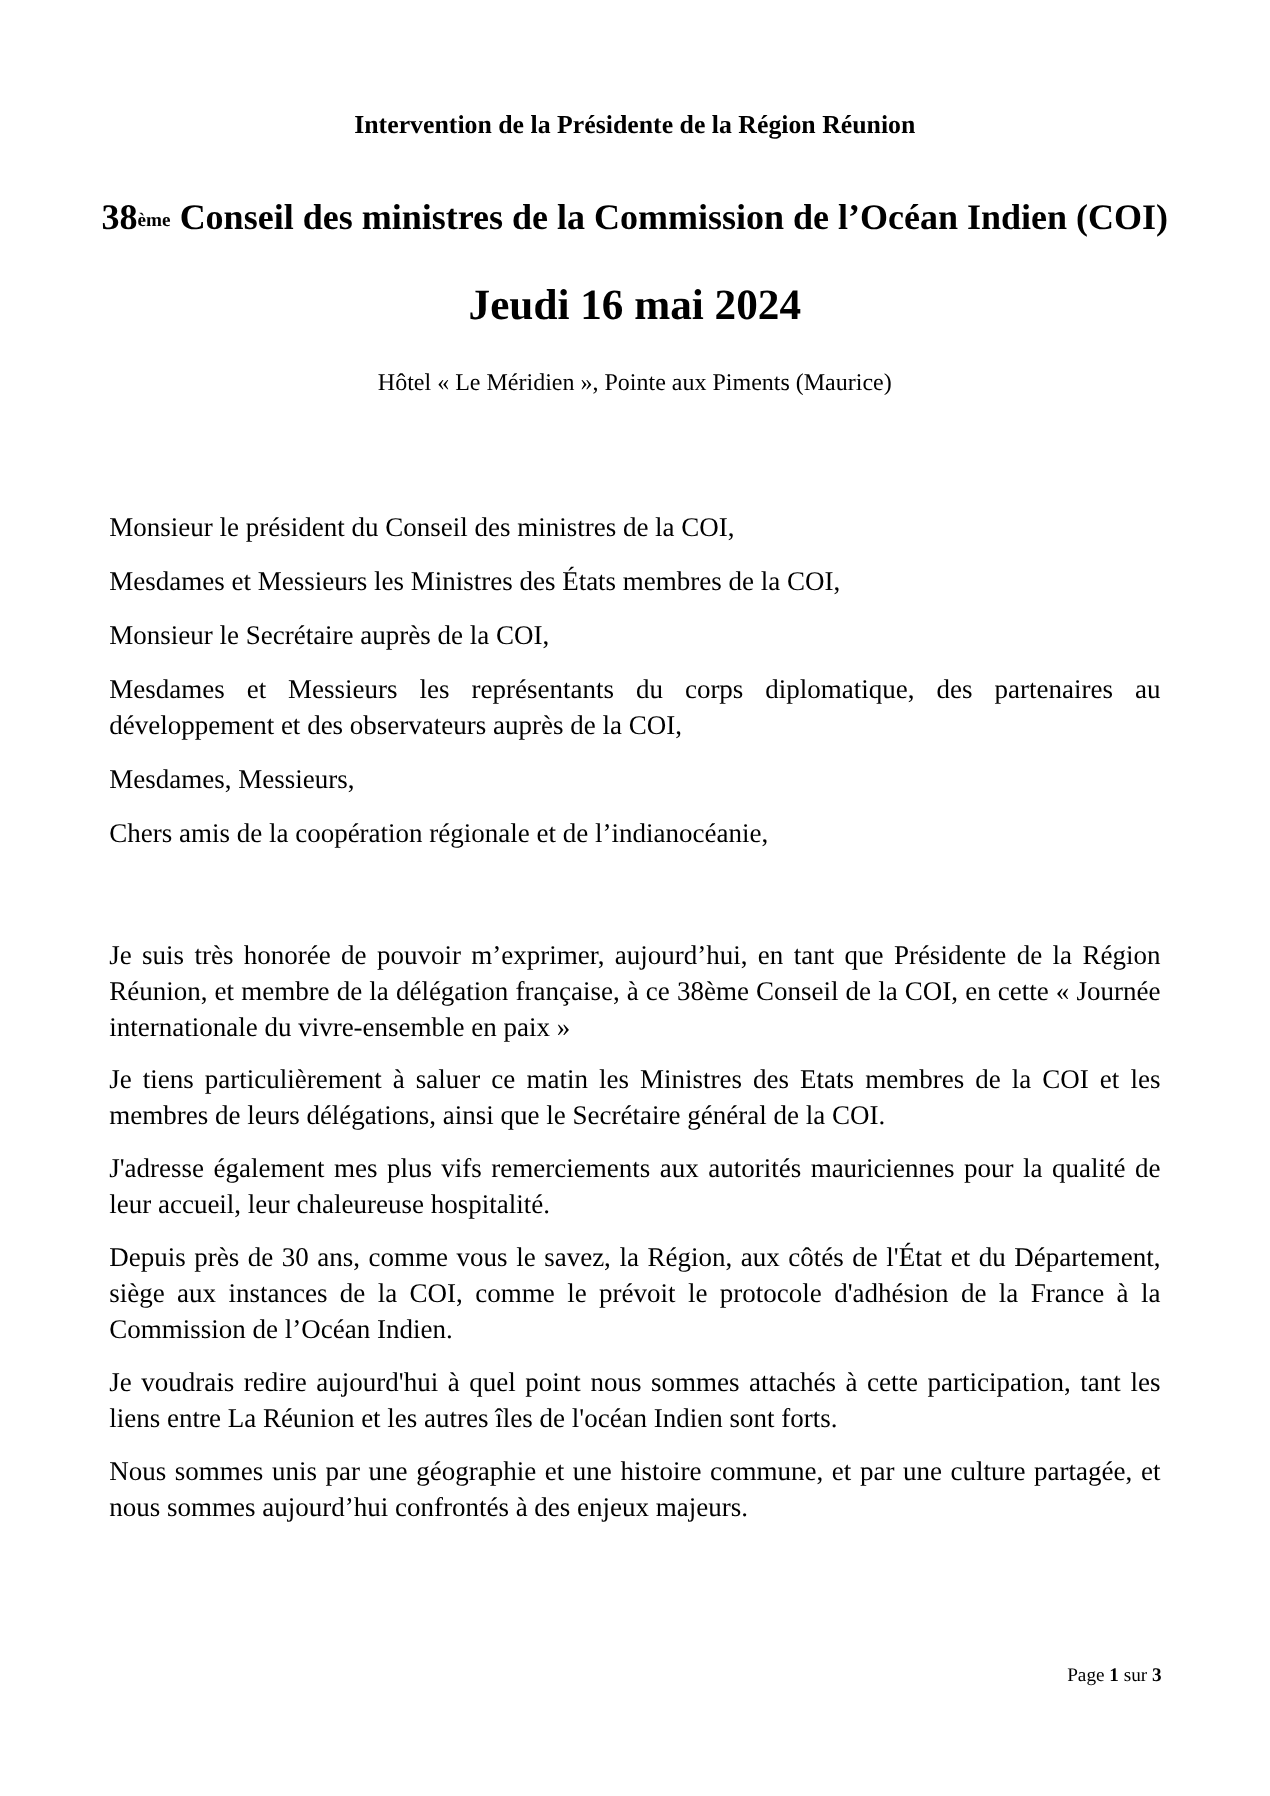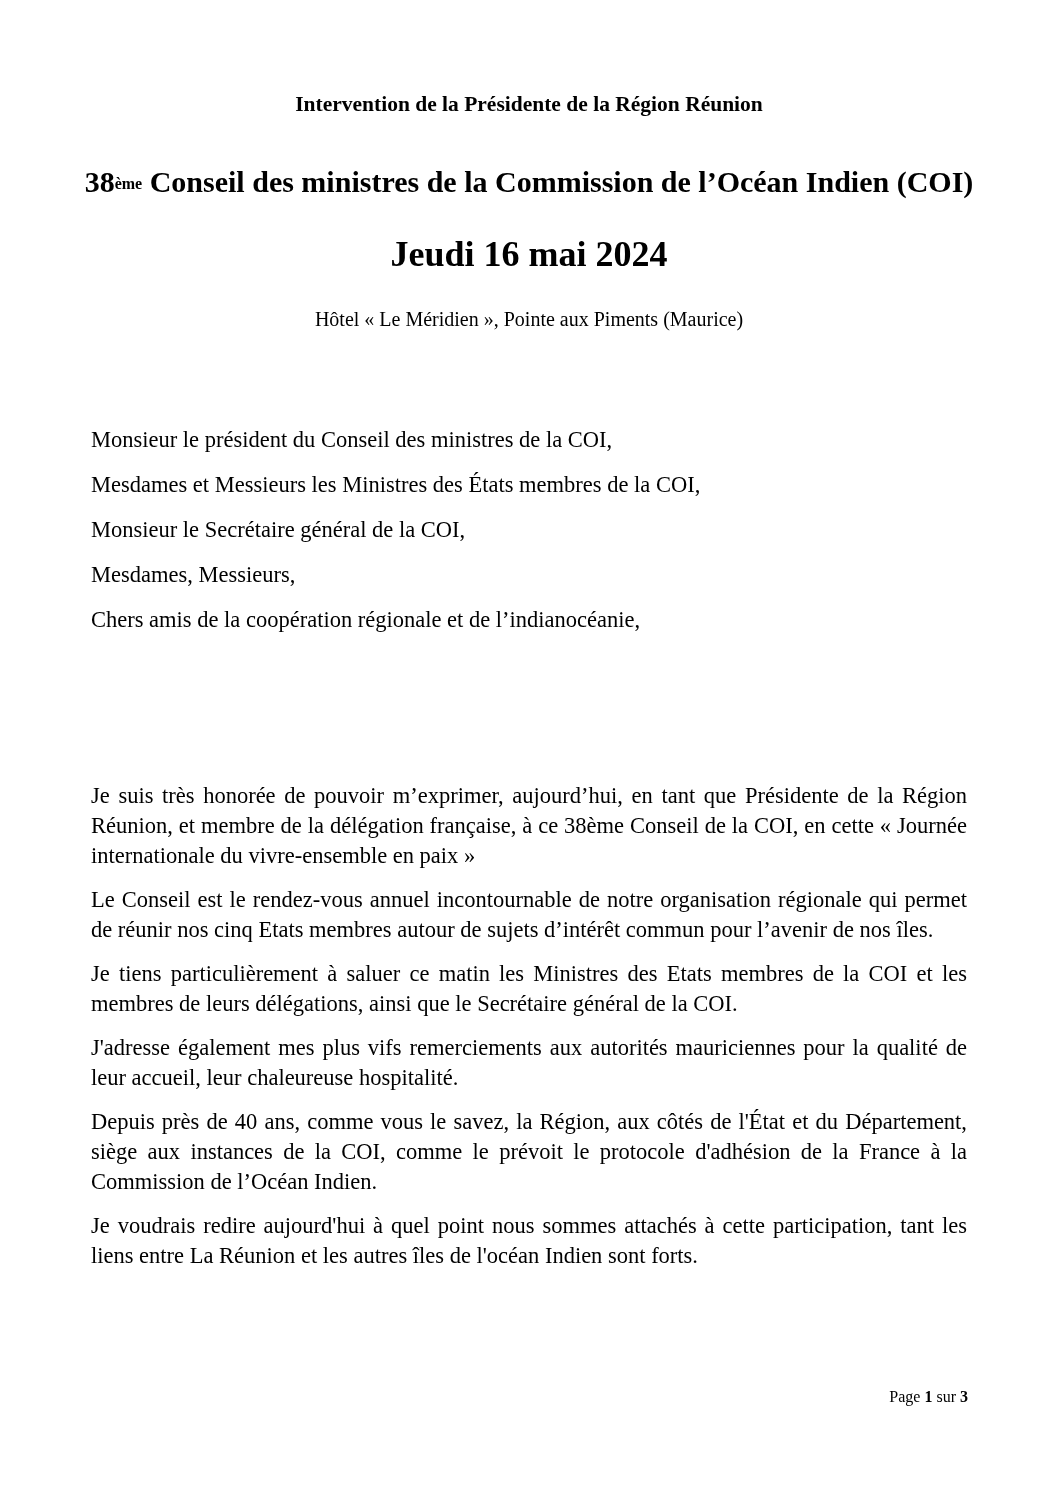--- a/index.html
+++ b/index.html
@@ -34,29 +34,30 @@
 
   <div class="hdr2"><span>38</span><sup>ème</sup><span> Conseil des ministres de la Commission de l’Océan Indien (COI)</span></div>
 
   <div class="hdr3">Jeudi 16 mai 2024</div>
 
   <div class="venue">Hôtel « Le Méridien », Pointe aux Piments (Maurice)</div>
 
   <div class="body salut">
     <p>Monsieur le président du Conseil des ministres de la COI,</p>
     <p>Mesdames et Messieurs les Ministres des États membres de la COI,</p>
-    <p>Monsieur le Secrétaire général de la COI,</p>
+    <p>Monsieur le Secrétaire auprès de la COI,</p>
+    <p class="j">Mesdames et Messieurs les représentants du corps diplomatique, des partenaires au développement et des observateurs auprès de la COI,</p>
     <p>Mesdames, Messieurs,</p>
     <p>Chers amis de la coopération régionale et de l’indianocéanie,</p>
   </div>
 
   <div class="body main">
     <p>Je suis très honorée de pouvoir m’exprimer, aujourd’hui, en tant que Présidente de la Région Réunion, et membre de la délégation française, à ce 38ème Conseil de la COI, en cette « Journée internationale du vivre-ensemble en paix »</p>
-    <p>Le Conseil est le rendez-vous annuel incontournable de notre organisation régionale qui permet de réunir nos cinq Etats membres autour de sujets d’intérêt commun pour l’avenir de nos îles.</p>
     <p>Je tiens particulièrement à saluer ce matin les Ministres des Etats membres de la COI et les membres de leurs délégations, ainsi que le Secrétaire général de la COI.</p>
     <p>J'adresse également mes plus vifs remerciements aux autorités mauriciennes pour la qualité de leur accueil, leur chaleureuse hospitalité.</p>
-    <p>Depuis près de 40 ans, comme vous le savez, la Région, aux côtés de l'État et du Département, siège aux instances de la COI, comme le prévoit le protocole d'adhésion de la France à la Commission de l’Océan Indien.</p>
+    <p>Depuis près de 30 ans, comme vous le savez, la Région, aux côtés de l'État et du Département, siège aux instances de la COI, comme le prévoit le protocole d'adhésion de la France à la Commission de l’Océan Indien.</p>
     <p>Je voudrais redire aujourd'hui à quel point nous sommes attachés à cette participation, tant les liens entre La Réunion et les autres îles de l'océan Indien sont forts.</p>
+    <p>Nous sommes unis par une géographie et une histoire commune, et par une culture partagée, et nous sommes aujourd’hui confrontés à des enjeux majeurs.</p>
   </div>
 
   <div class="footer"><span>Page</span> <b>1</b> <span>sur</span> <b>3</b></div>
 
 </div>
 
 </body></html>

